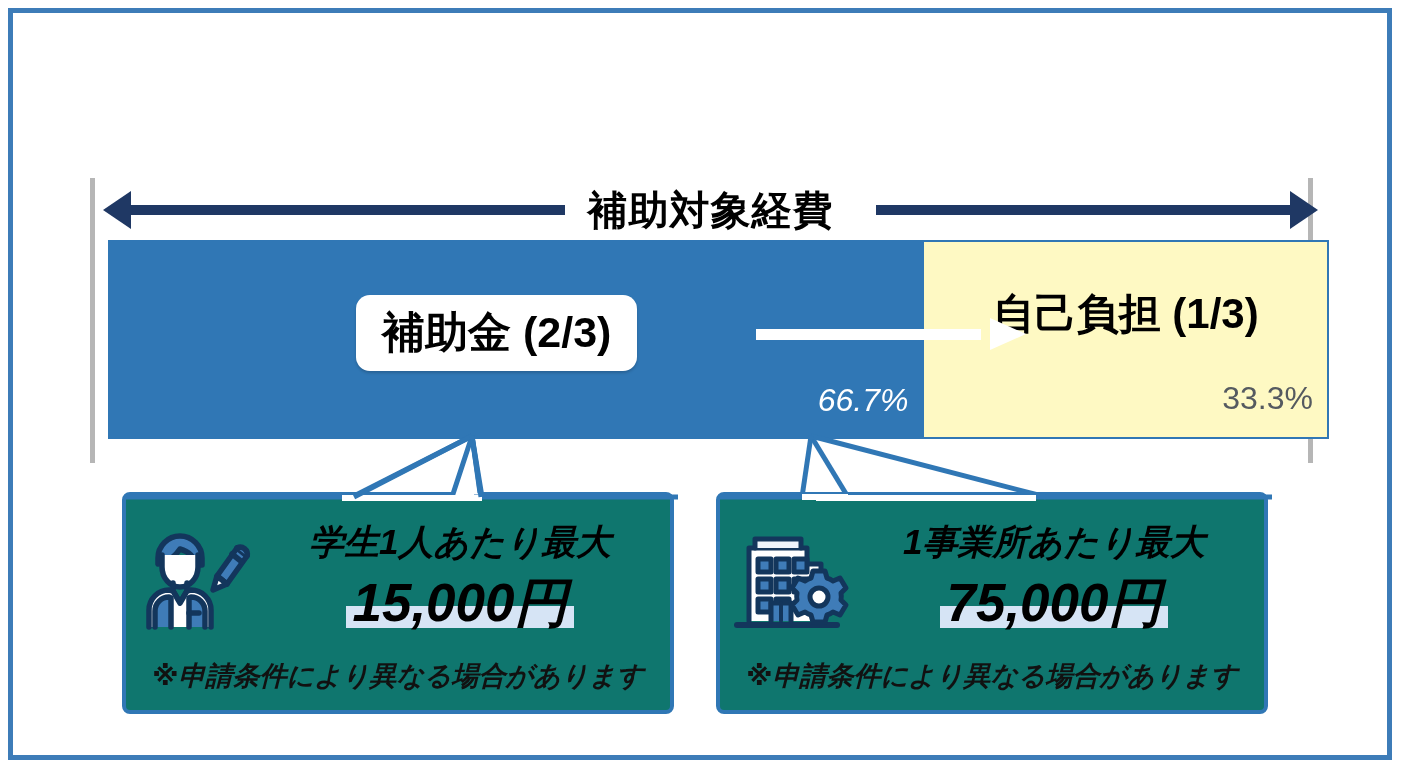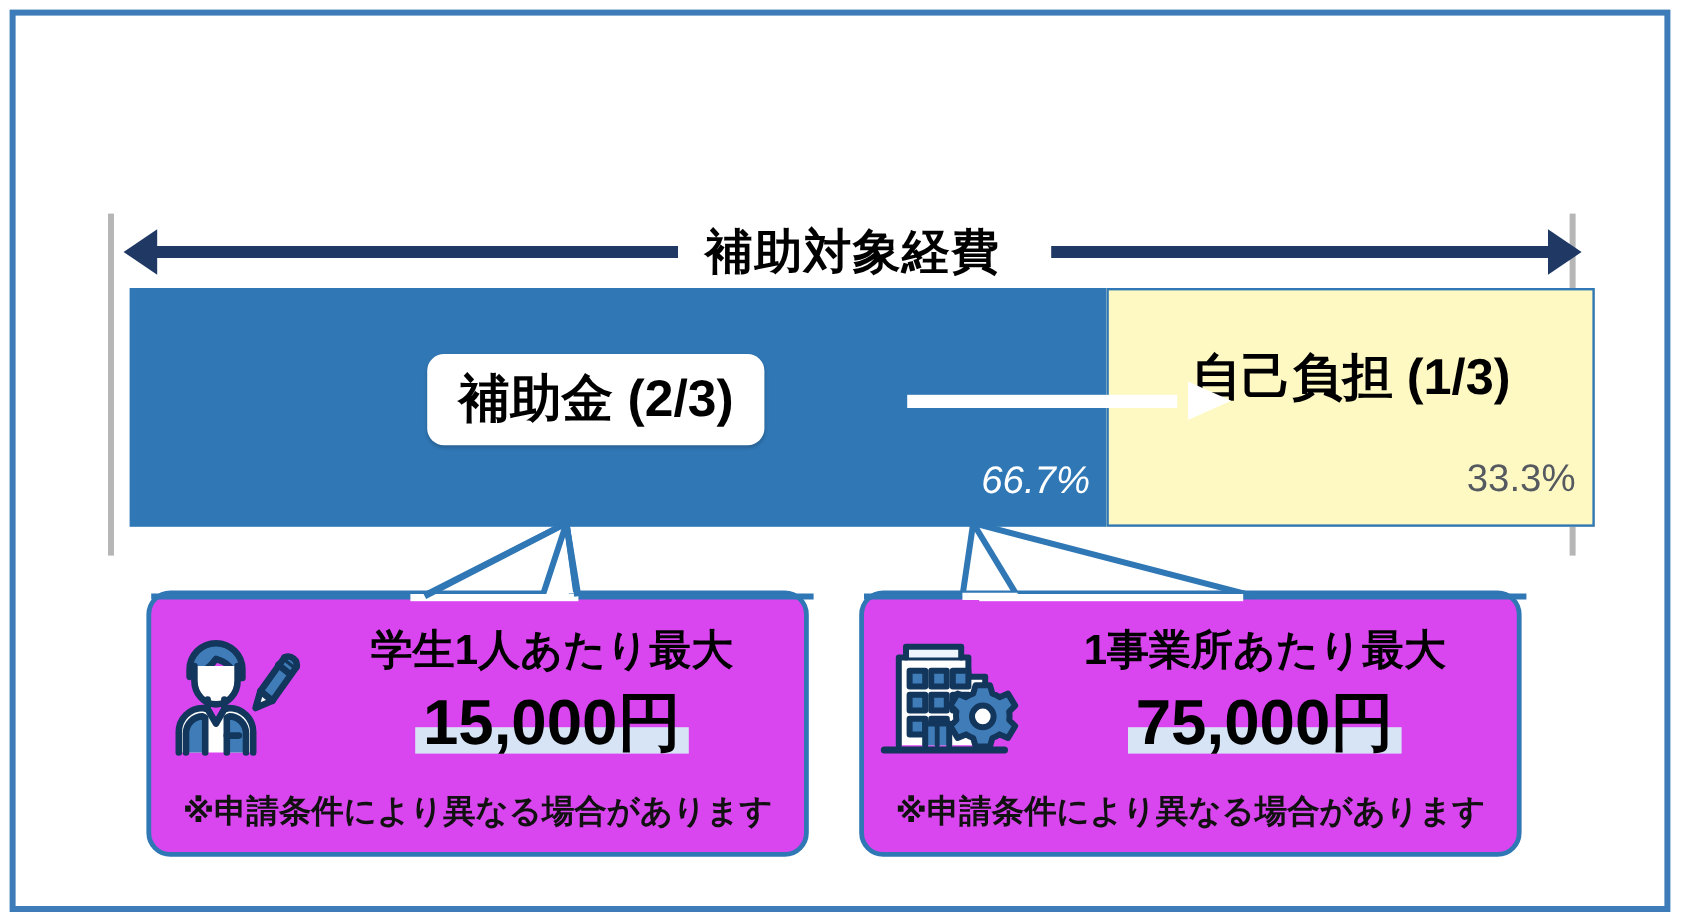--- a/index.html
+++ b/index.html
@@ -176,22 +176,23 @@
     border-left: 36px solid #ffffff;
     margin-top: -5px;
   }
   
   .card {
     position: absolute;
     box-sizing: border-box;
     width: 552px;
     height: 222px;
     border: 4px solid #3077b5;
-    border-radius: 20px;
-    background: #d946ef;
+    border-radius: 8px;
+    background: #0f766e;
+    font-style: italic;
   }
   .card-left  { left: 122px; top: 492px; }
   .card-right { left: 716px; top: 492px; }
 
   .tail-svg {
     position: absolute;
     top: -65px;
     left: -4px;
     width: 560px;
     height: 70px;

